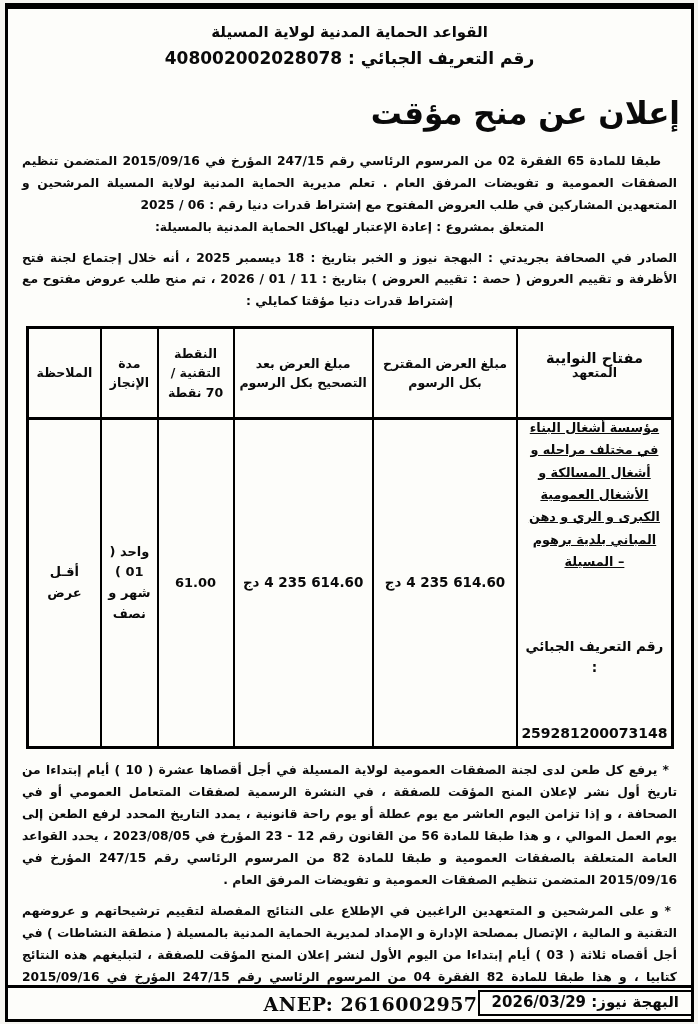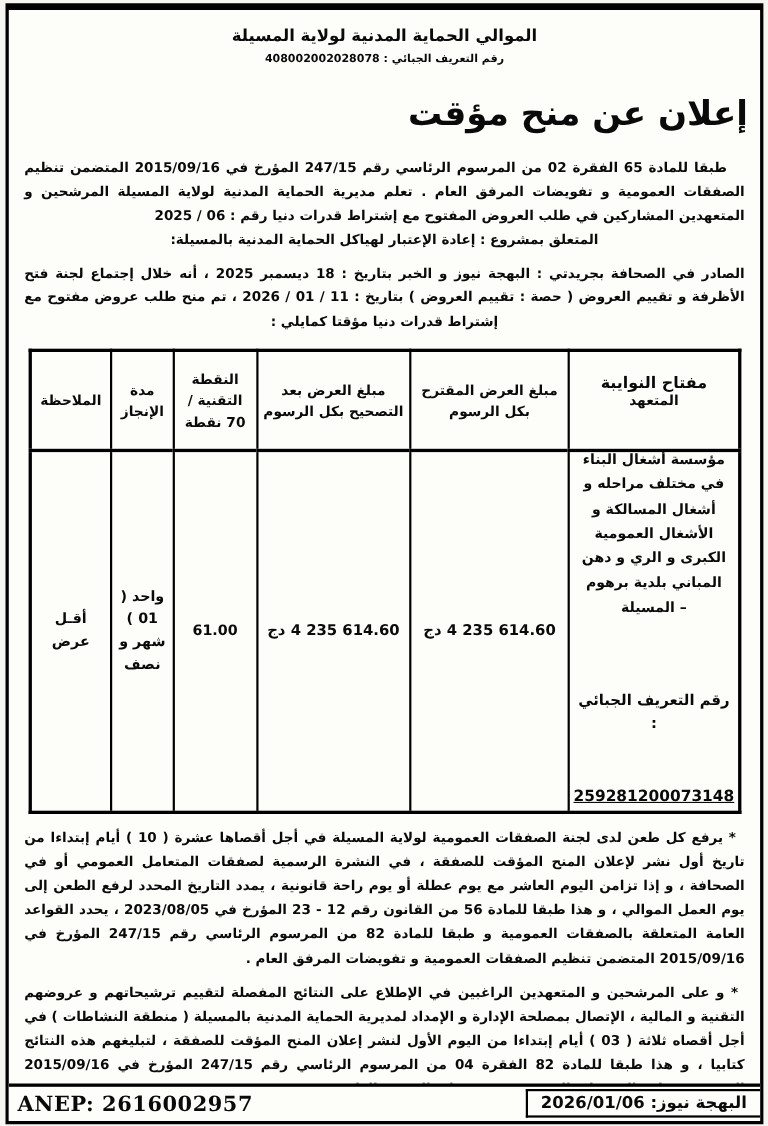--- a/index.html
+++ b/index.html
@@ -10,21 +10,21 @@
   }
   .page{
     position:absolute;top:3px;left:5px;right:4px;bottom:2px;
     background:#fdfdfa;border:3px solid #000;border-top-width:6px;
   }
   .inner{padding:6px 11px 0 11px;}
 
   .hdr{text-align:center;font-weight:bold;margin-top:8px;}
   .hdr-l1{font-size:16px;margin-bottom:7px;letter-spacing:.5px;}
   .hdr-l2{font-size:15px;margin-bottom:7px;}
-  .hdr-l3{font-size:10px;}
+  .hdr-l3{font-size:17px;}
 
   .title{
     font-weight:bold;font-size:31px;
     margin:27px 0 20px 0;letter-spacing:1px;
   }
 
   .para{
     font-weight:bold;font-size:12.3px;line-height:1.78;
     text-align:justify;margin:0 3px;
   }
@@ -41,56 +41,56 @@
     border:2px solid #000;font-weight:bold;text-align:center;
     vertical-align:middle;padding:2px 3px;
   }
   table.award th{font-size:12.5px;height:84px;line-height:1.55;border-bottom-width:3px;}
   table.award tbody tr{height:308px;}
   table.award td{font-size:13px;line-height:1.6;}
 
   .bidder-cell{display:flex;flex-direction:column;justify-content:flex-end;
     align-items:center;height:300px;padding-top:22px;gap:25px;}
   .bidder-name{font-size:14.5px;margin-bottom:22px;}
-  .bidder-desc{font-size:12.8px;line-height:1.75;padding:0 6px;}
+  .bidder-desc{font-size:12.8px;line-height:1.75;padding:0 6px;text-decoration:underline;}
   .bidder-taxlbl{font-size:13.5px;margin-top:37px;}
-  .bidder-taxid{font-size:14px;margin-top:18px;direction:ltr;unicode-bidi:isolate;text-decoration:underline;}
+  .bidder-taxid{font-size:14px;margin-top:18px;direction:ltr;unicode-bidi:isolate;}
 
   .amt{white-space:nowrap;font-size:13.5px;}
   .amt .num{direction:ltr;unicode-bidi:isolate;}
   .score{font-size:14px;}
   .dur{font-size:13px;line-height:1.7;padding:0 2px;}
   .remark{font-size:13.5px;line-height:1.8;}
 
   .p-appeal{margin-top:11px;text-indent:8px;}
   .p-contact{margin-top:10px;text-indent:6px;}
 
   .footer{
     position:absolute;left:0;right:0;bottom:0;height:31px;
     border-top:3px solid #000;display:flex;align-items:center;
-    justify-content:space-between;background:#fdfdfa;
+    justify-content:flex-start;background:#fdfdfa;
   }
   .anep{
     direction:ltr;font-family:"DejaVu Serif",serif;font-weight:bold;
     font-size:19px;margin-left:8px;order:2;letter-spacing:.5px;
   }
   .paper-box{
     order:1;border:2px solid #000;border-right-width:0;
     font-weight:bold;font-size:15px;padding:1px 12px 3px 12px;
     margin-bottom:1px;
   }
 </style>
 </head>
 <body>
 
 <div class="page">
   <div class="inner">
 
     <div class="hdr">
-      <div class="hdr-l2">الموالي الحماية المدنية لولاية المسيلة</div>
+      <div class="hdr-l2">القواعد الحماية المدنية لولاية المسيلة</div>
       <div class="hdr-l3">رقم التعريف الجبائي : 408002002028078</div>
     </div>
 
     <div class="title">إعلان عن منح مؤقت</div>
 
     <div class="para p-open">طبقا للمادة 65 الفقرة 02 من المرسوم الرئاسي رقم 247/15 المؤرخ في 2015/09/16 المتضمن تنظيم الصفقات العمومية و تفويضات المرفق العام . تعلم مديرية الحماية المدنية لولاية المسيلة المرشحين و المتعهدين المشاركين في طلب العروض المفتوح مع إشتراط قدرات دنيا رقم : 06 / 2025</div>
     <div class="para p-project">المتعلق بمشروع : إعادة الإعتبار لهياكل الحماية المدنية بالمسيلة:</div>
     <div class="para p-press">الصادر في الصحافة بجريدتي : البهجة نيوز  و الخبر بتاريخ : 18 ديسمبر 2025 ، أنه خلال إجتماع لجنة فتح الأظرفة و تقييم العروض ( حصة : تقييم العروض ) بتاريخ : 11 / 01 / 2026 ، تم منح طلب عروض مفتوح مع إشتراط قدرات دنيا مؤقتا كمايلي :</div>
 
     <table class="award">
@@ -141,15 +141,15 @@
       </tbody>
     </table>
 
     <div class="para p-appeal">* يرفع كل طعن لدى لجنة الصفقات العمومية لولاية المسيلة في أجل أقصاها عشرة ( 10 ) أيام إبتداءا من تاريخ أول نشر لإعلان المنح المؤقت للصفقة ، في النشرة الرسمية لصفقات المتعامل العمومي أو في الصحافة ، و إذا تزامن اليوم العاشر مع يوم عطلة أو يوم راحة قانونية ، يمدد التاريخ المحدد لرفع الطعن إلى يوم العمل الموالي ، و هذا طبقا للمادة 56 من القانون رقم ‭23 - 12‬ المؤرخ في 2023/08/05 ، يحدد القواعد العامة المتعلقة بالصفقات العمومية و طبقا للمادة 82 من المرسوم الرئاسي رقم 247/15 المؤرخ في 2015/09/16 المتضمن تنظيم الصفقات العمومية و تفويضات المرفق العام .</div>
     <div class="para p-contact">* و على المرشحين و المتعهدين الراغبين في الإطلاع على النتائج المفصلة لتقييم ترشيحاتهم و عروضهم التقنية و المالية ، الإتصال بمصلحة الإدارة و الإمداد لمديرية الحماية المدنية بالمسيلة ( منطقة النشاطات ) في أجل أقصاه ثلاثة ( 03 ) أيام إبتداءا من اليوم الأول لنشر إعلان المنح المؤقت للصفقة ، لتبليغهم هذه النتائج كتابيا ، و هذا طبقا للمادة 82 الفقرة 04 من المرسوم الرئاسي رقم 247/15 المؤرخ في 2015/09/16 المتضمن تنظيم الصفقات العمومية و تفويضات المرفق العام .</div>
 
   </div>
 
   <div class="footer">
     <div class="anep">ANEP: 2616002957</div>
-    <div class="paper-box">البهجة نيوز: 2026/01/06</div>
+    <div class="paper-box">البهجة نيوز: 2026/03/29</div>
   </div>
 </div>
 
 </body></html>

